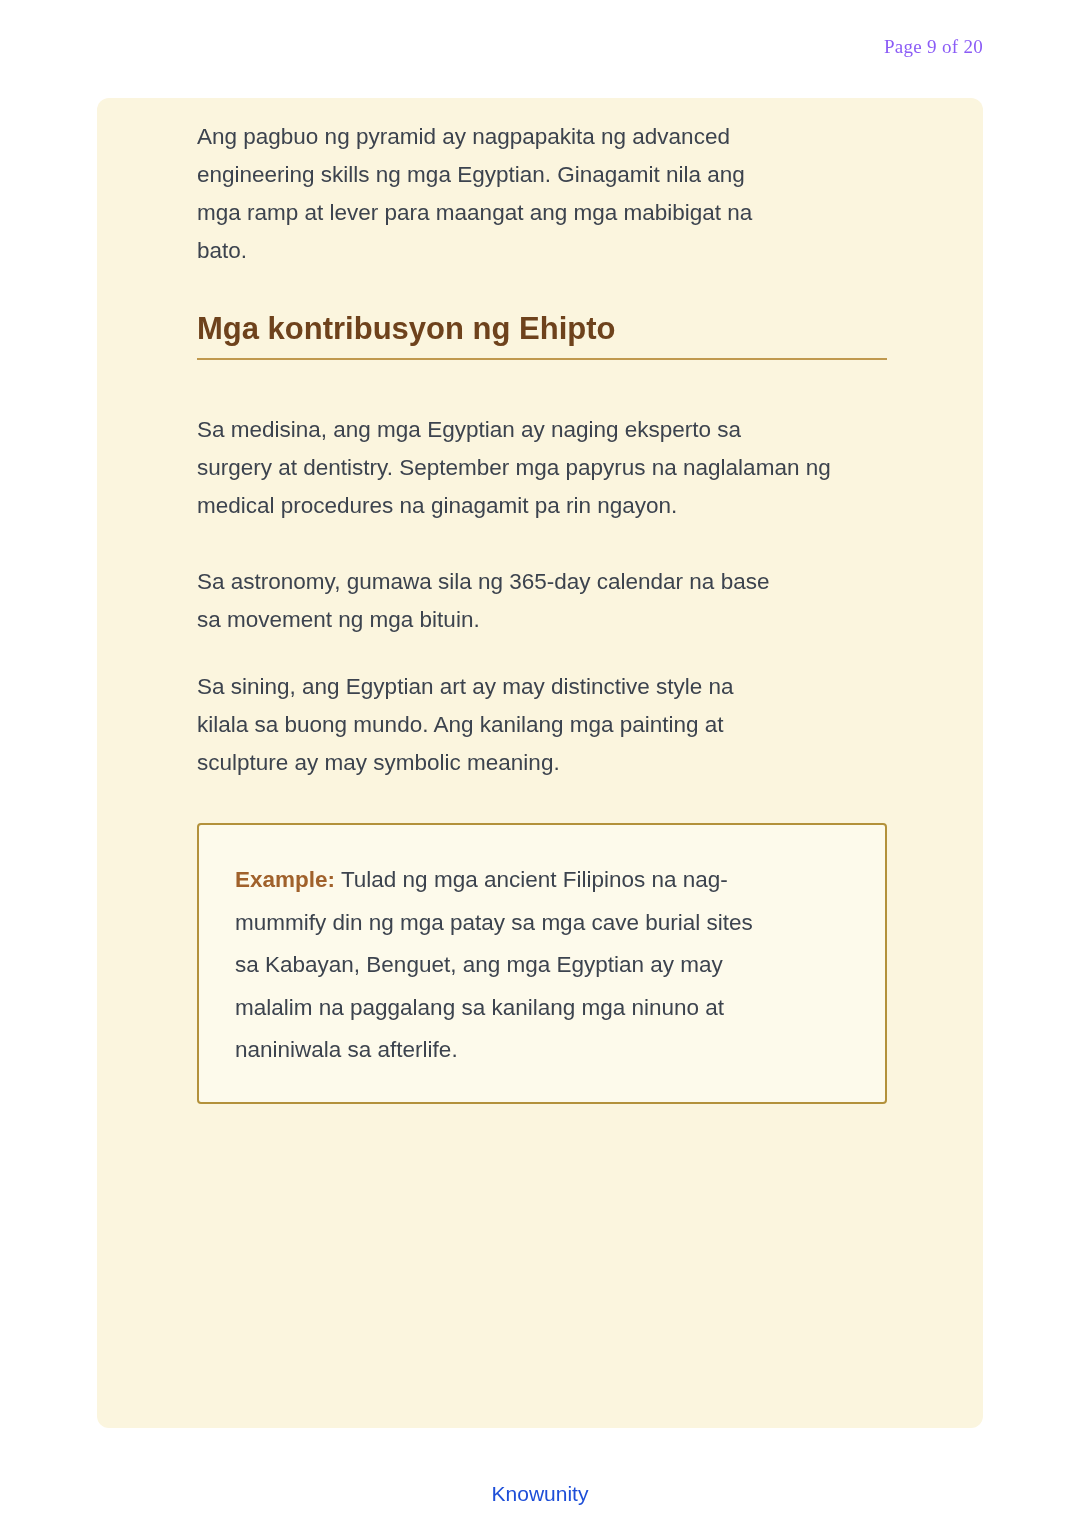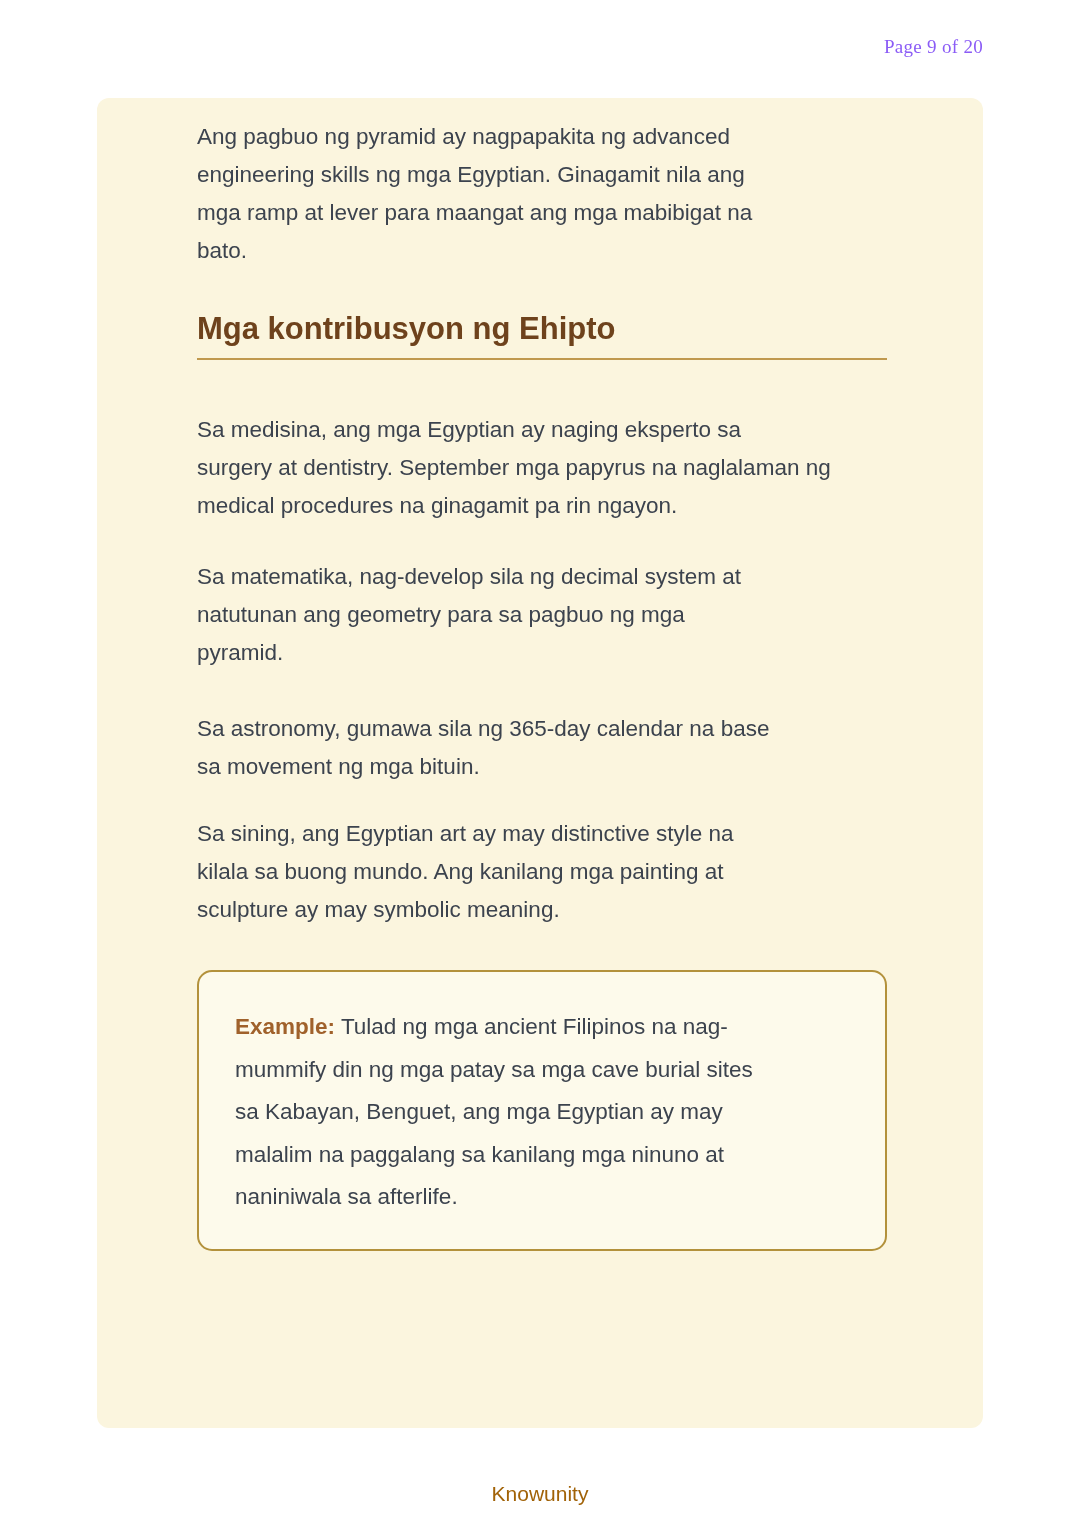--- a/index.html
+++ b/index.html
@@ -53,65 +53,62 @@
   .par-after-heading { margin-top: 51px; }
   .par-3 { margin-top: 33px; }
   .par-4 { margin-top: 38px; }
   .par-5 { margin-top: 29px; }
   .example-box {
     margin-top: 41px;
     box-sizing: border-box;
     width: 100%;
     background: #fdfaeb;
     border: 2px solid #b3913b;
-    border-radius: 15px;
+    border-radius: 4px;
     padding: 34px 36px 30px 36px;
   }
   .example-par {
     margin: 0;
     font-size: 22.5px;
     line-height: 42.5px;
     color: #3c434e;
     white-space: pre-line;
   }
   .example-label {
     font-weight: bold;
     color: #a0612b;
   }
   .footer {
     position: absolute;
     top: 1482px;
     left: 0;
     width: 100%;
     text-align: center;
     font-size: 21px;
-    color: #a16207;
+    color: #1d4ed8;
   }
 </style>
 </head>
 <body>
 
 <div class="page-number">Page 9 of 20</div>
 
 <div class="panel">
 
   <p class="body-par">Ang pagbuo ng pyramid ay nagpapakita ng advanced
 engineering skills ng mga Egyptian. Ginagamit nila ang
 mga ramp at lever para maangat ang mga mabibigat na
 bato.</p>
 
   <h2 class="section-heading">Mga kontribusyon ng Ehipto</h2>
 
   <p class="body-par par-after-heading">Sa medisina, ang mga Egyptian ay naging eksperto sa
 surgery at dentistry. September mga papyrus na naglalaman ng
 medical procedures na ginagamit pa rin ngayon.</p>
 
-  <p class="body-par par-3">Sa matematika, nag-develop sila ng decimal system at
-natutunan ang geometry para sa pagbuo ng mga
-pyramid.</p>
 
   <p class="body-par par-4">Sa astronomy, gumawa sila ng 365-day calendar na base
 sa movement ng mga bituin.</p>
 
   <p class="body-par par-5">Sa sining, ang Egyptian art ay may distinctive style na
 kilala sa buong mundo. Ang kanilang mga painting at
 sculpture ay may symbolic meaning.</p>
 
   <div class="example-box">
     <p class="example-par"><strong class="example-label">Example:</strong> <span>Tulad ng mga ancient Filipinos na nag-

